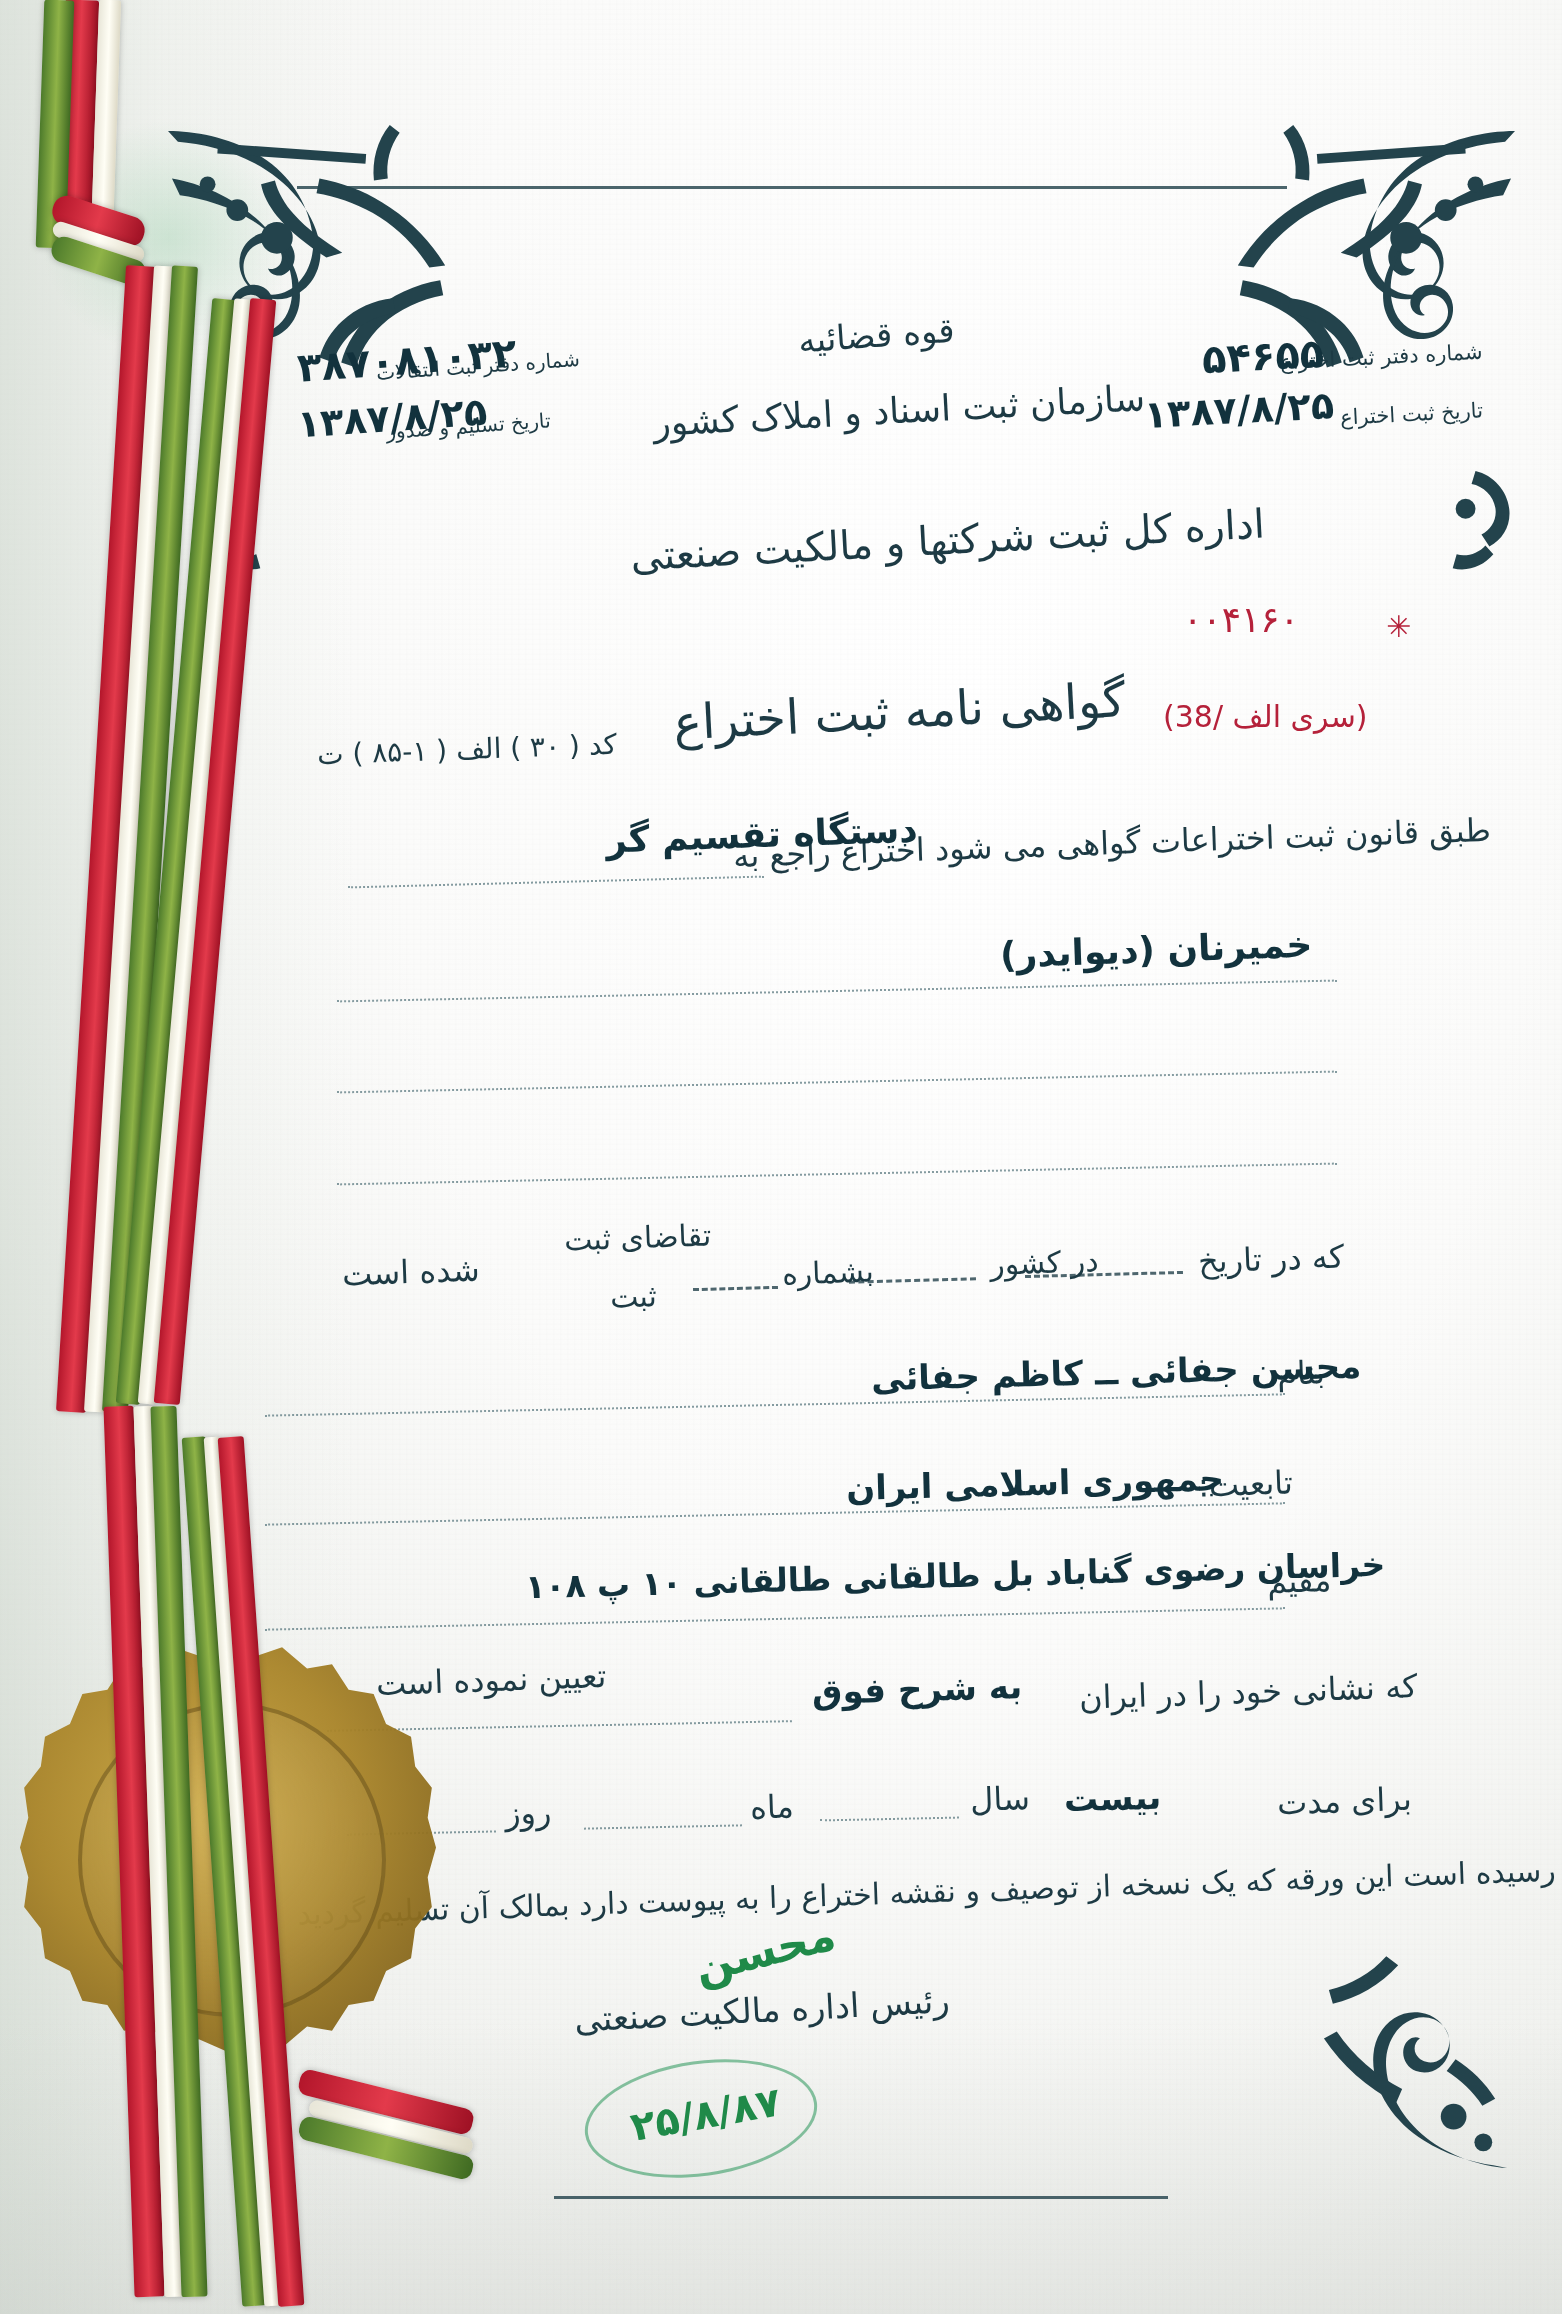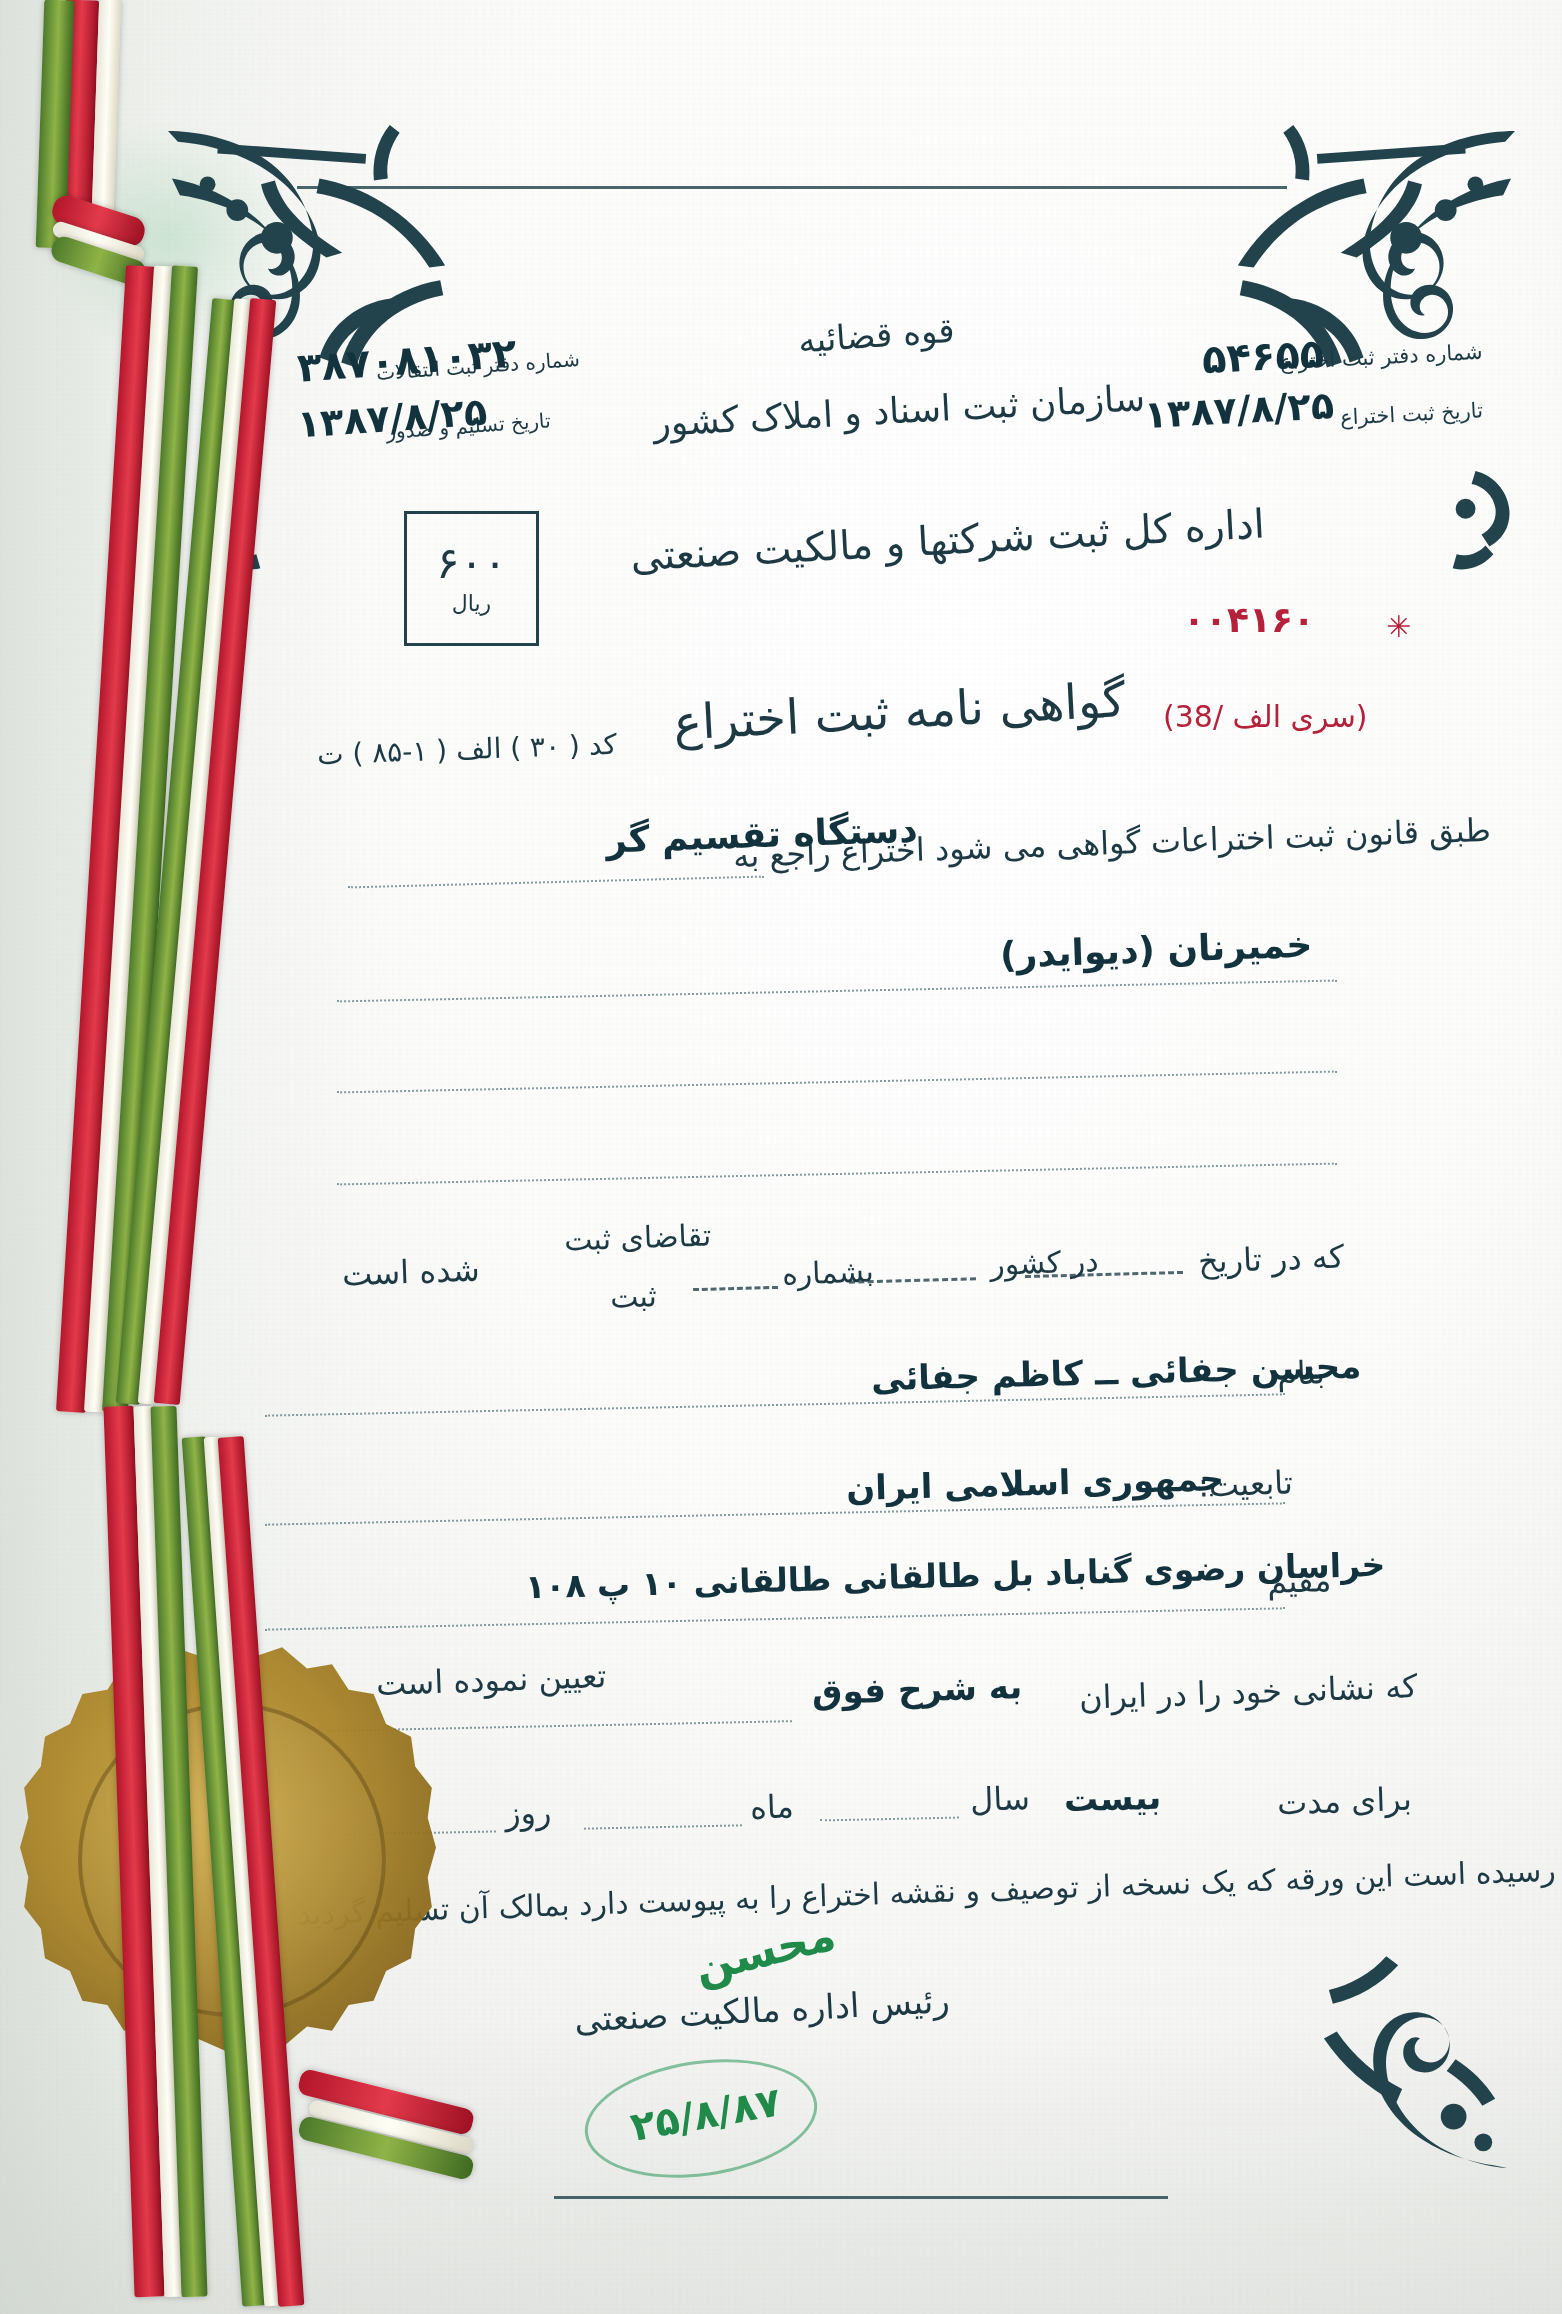--- a/index.html
+++ b/index.html
@@ -242,27 +242,23 @@
   <div class="txt" style="left:376px; top:354px; font-size:20px; transform:rotate(-4deg);">شماره دفتر ثبت انتقالات</div>
   <div class="txt hand" style="left:297px; top:337px; font-size:40px; transform:rotate(-4deg);">۳۸۷۰۸۱۰۳۲</div>
 
   <div class="txt" style="left:386px; top:414px; font-size:20px; transform:rotate(-4deg);">تاریخ تسلیم و صدور</div>
   <div class="txt hand" style="left:297px; top:396px; font-size:38px; transform:rotate(-4deg);">۱۳۸۷/۸/۲۵</div>
 
   <div class="txt" style="left:798px; top:315px; font-size:34px; transform:rotate(-4deg);">قوه قضائیه</div>
   <div class="txt" style="left:653px; top:390px; font-size:36px; transform:rotate(-3deg);">سازمان ثبت اسناد و املاک کشور</div>
   <div class="txt" style="left:630px; top:517px; font-size:40px; transform:rotate(-3deg);">اداره کل ثبت شرکتها و مالکیت صنعتی</div>
 
-  <div class="stampbox" style="left:404px; top:511px; width:129px; height:129px;">
-    <div style="font-size:44px; line-height:1;">۶۰۰</div>
-    <div style="font-size:22px; margin-top:6px;">ریال</div>
-  </div>
 
   <div class="txt red" style="left:1386px; top:609px; font-size:30px;">✳</div>
-  <div class="txt red" style="left:1183px; top:599px; font-size:36px; letter-spacing:4px;font-weight:bold;">۰۰۴۱۶۰</div>
+  <div class="txt red" style="left:1183px; top:599px; font-size:36px; letter-spacing:4px;">۰۰۴۱۶۰</div>
   <div class="txt red" style="left:1163px; top:699px; font-size:30px;">(سری الف /38)</div>
 
   <div class="txt" style="left:673px; top:683px; font-size:48px; transform:rotate(-3deg);">گواهی نامه ثبت اختراع</div>
 
   <div class="txt" style="left:317px; top:733px; font-size:28px; transform:rotate(-2deg);">کد ( ۳۰ ) الف ( ۱-۸۵ ) ت</div>
 
   <div class="txt" style="left:733px; top:824px; font-size:32px; transform:rotate(-2deg);">طبق قانون ثبت اختراعات گواهی می شود اختراع راجع به</div>
 
   <div class="txt hand" style="left:606px; top:814px; font-size:36px; transform:rotate(-2deg);">دستگاه تقسیم گر</div>
   <div class="dotted" style="left:348px; top:881px; width:416px; transform:rotate(-1.5deg);"></div>

